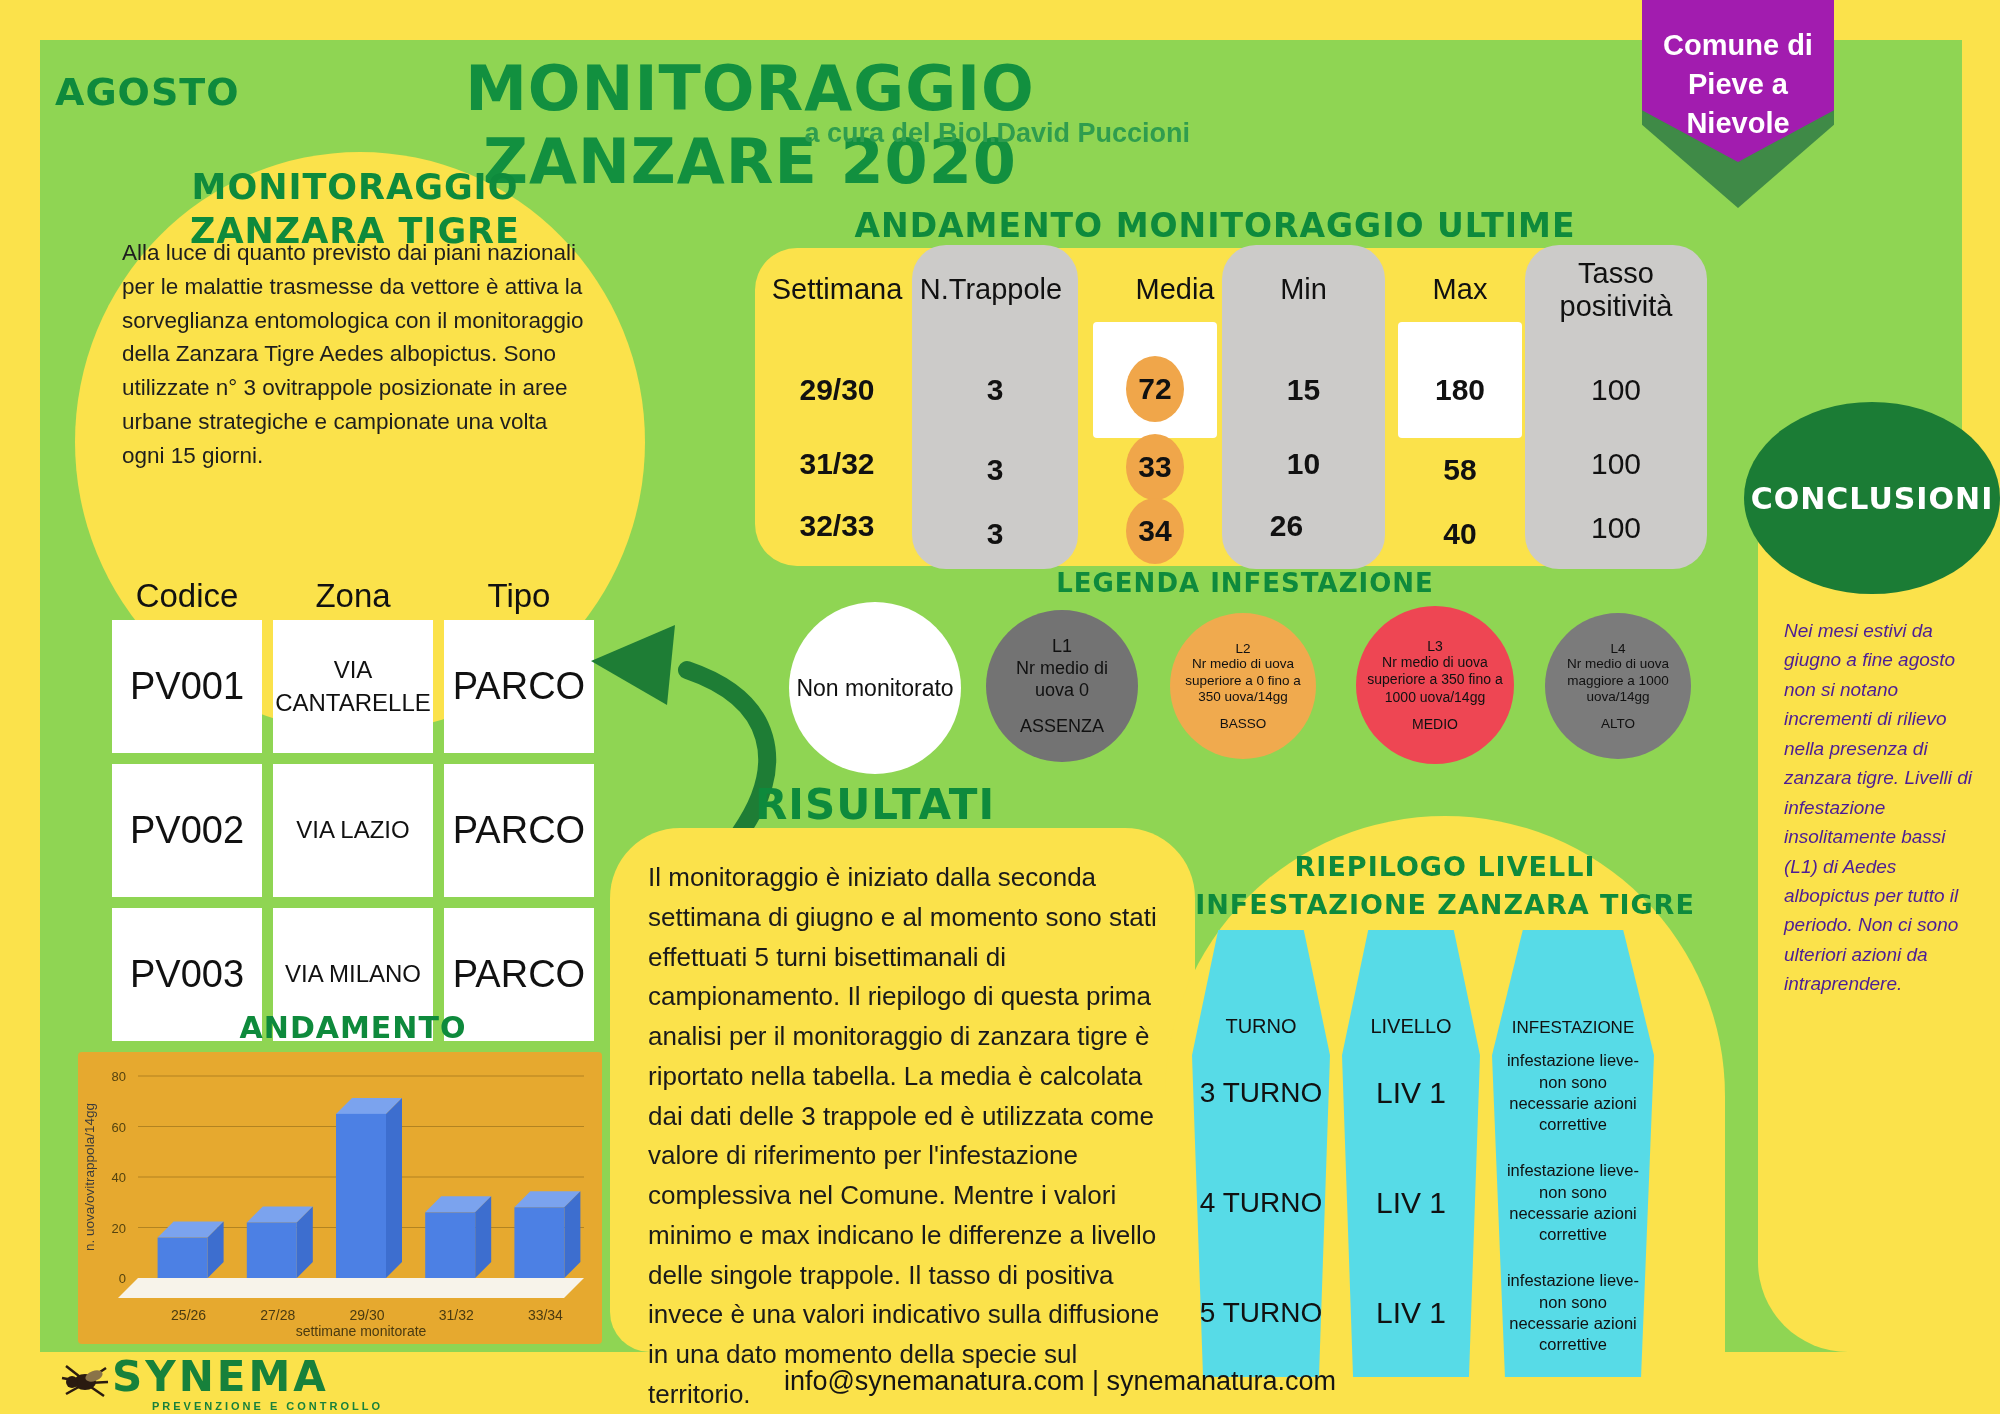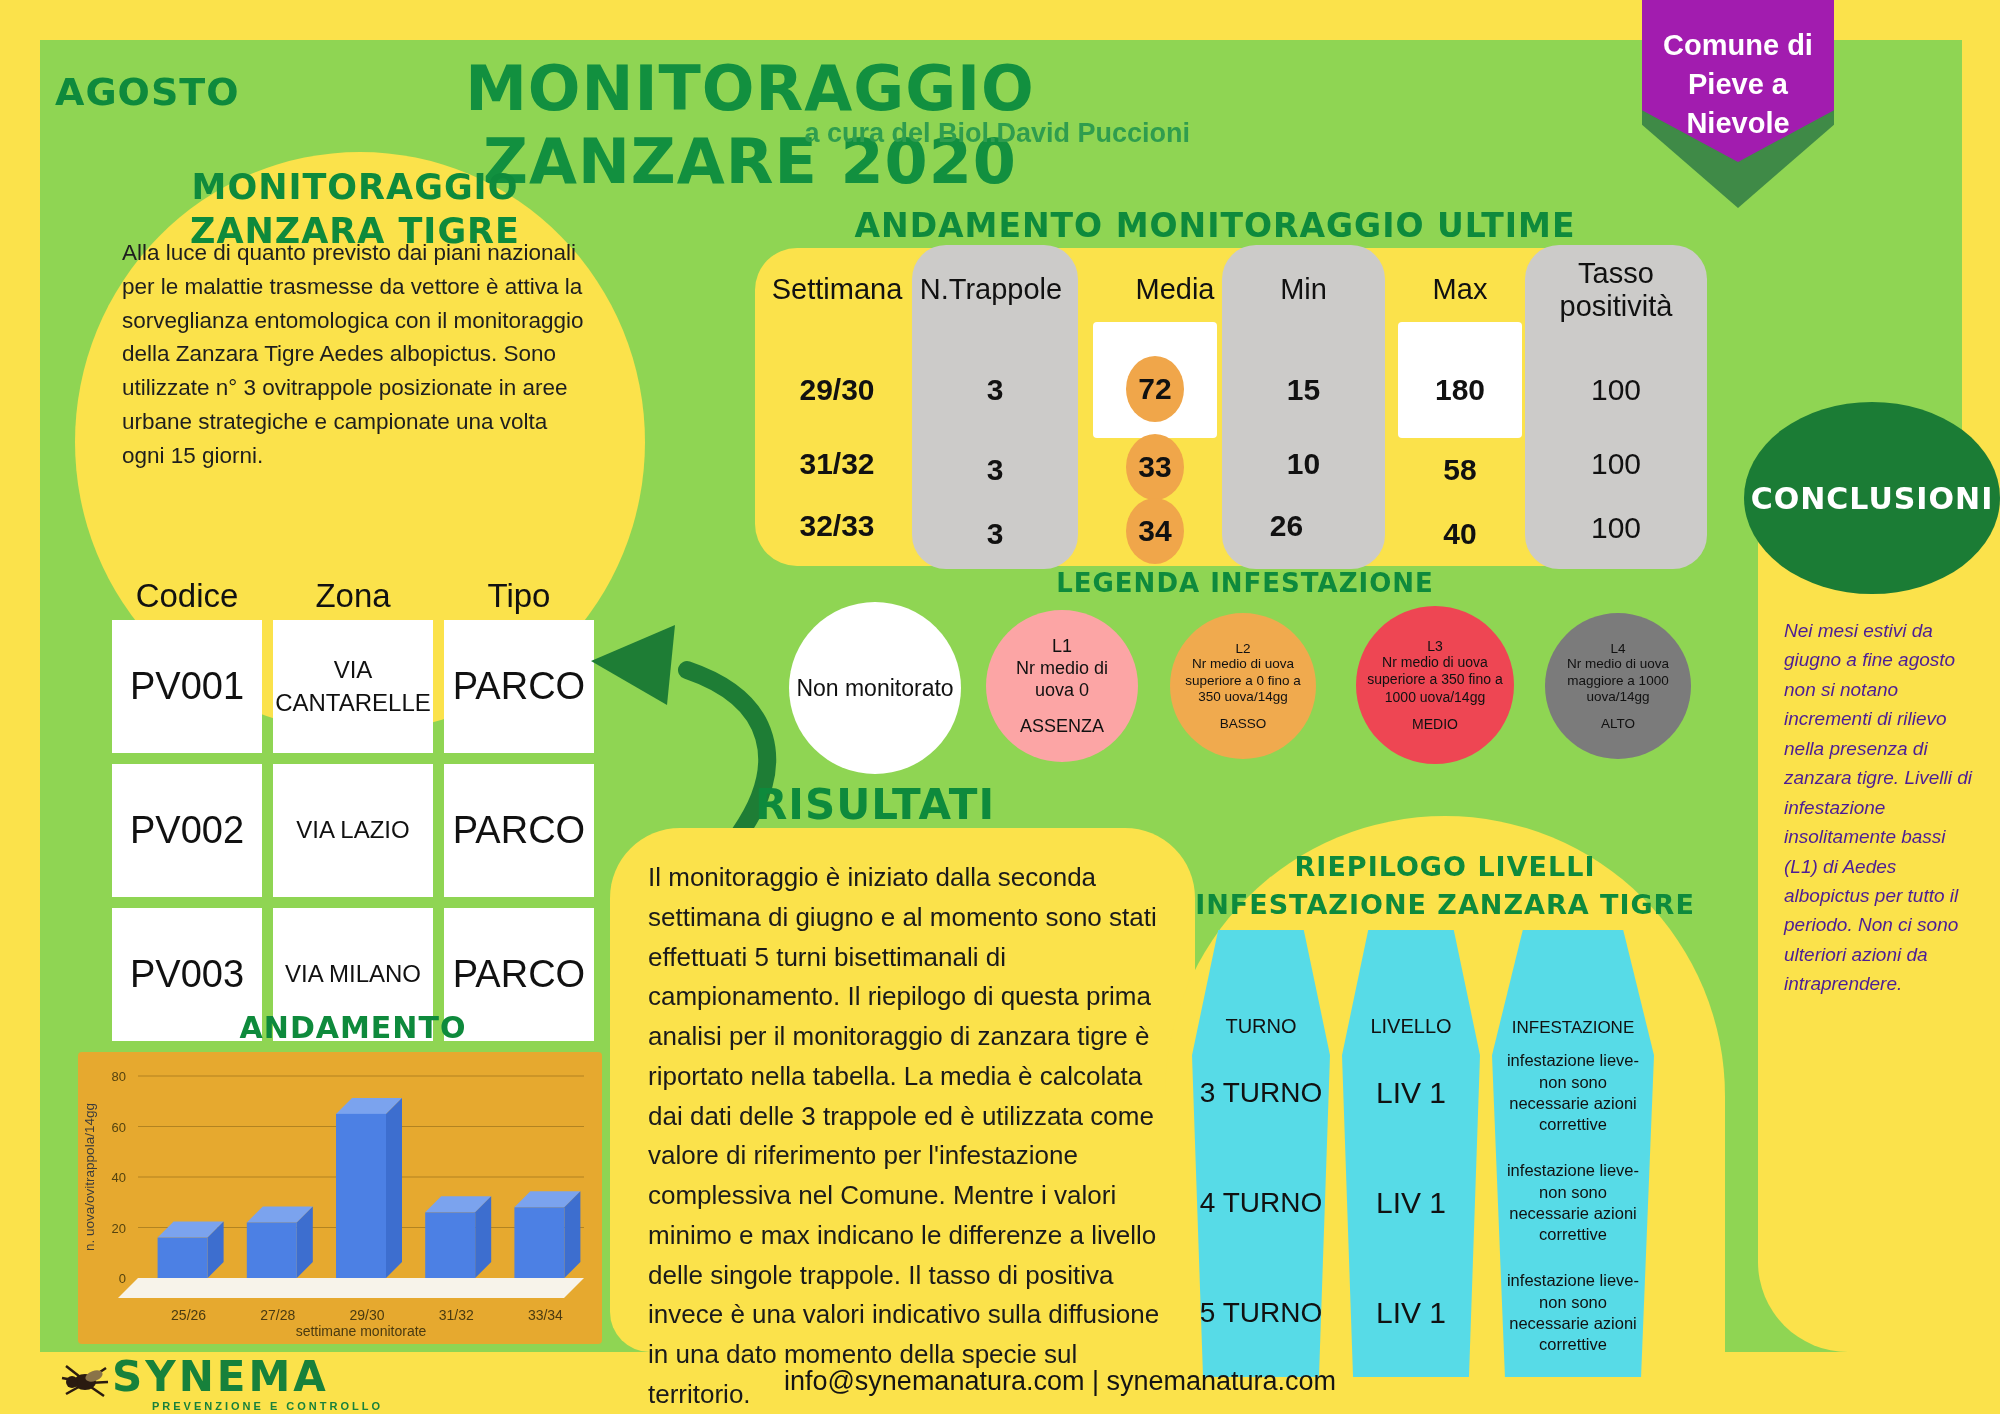--- a/index.html
+++ b/index.html
@@ -186,21 +186,21 @@
     <div class="wt-cell wt-num" style="left:467px;top:248px;width:129px;height:60px;">26</div>
     <div class="wt-cell wt-num" style="left:645px;top:256px;width:120px;height:60px;">40</div>
     <div class="wt-cell" style="left:772px;top:250px;width:178px;height:60px;font-size:30px;">100</div>
   </div>
 
   <div class="abs marker center" style="left:1020px;top:568px;width:450px;font-size:26px;">LEGENDA INFESTAZIONE</div>
 
   <div class="lg-circle" style="left:789px;top:602px;width:172px;height:172px;background:#ffffff;font-size:23px;">
     <div>Non monitorato</div>
   </div>
-  <div class="lg-circle" style="left:986px;top:610px;width:152px;height:152px;background:#fca5a5;font-size:18px;">
+  <div class="lg-circle" style="left:986px;top:610px;width:152px;height:152px;background:#737373;font-size:18px;">
     <div>L1</div>
     <div class="lg-desc" style="width:120px;">Nr medio di uova 0</div>
     <div style="margin-top:14px;">ASSENZA</div>
   </div>
   <div class="lg-circle" style="left:1170px;top:613px;width:146px;height:146px;background:#f0aa4e;font-size:13.5px;">
     <div>L2</div>
     <div class="lg-desc" style="width:126px;">Nr medio di uova superiore a 0 fino a 350 uova/14gg</div>
     <div style="margin-top:10px;">BASSO</div>
   </div>
   <div class="lg-circle" style="left:1356px;top:606px;width:158px;height:158px;background:#ee4653;font-size:14px;">

